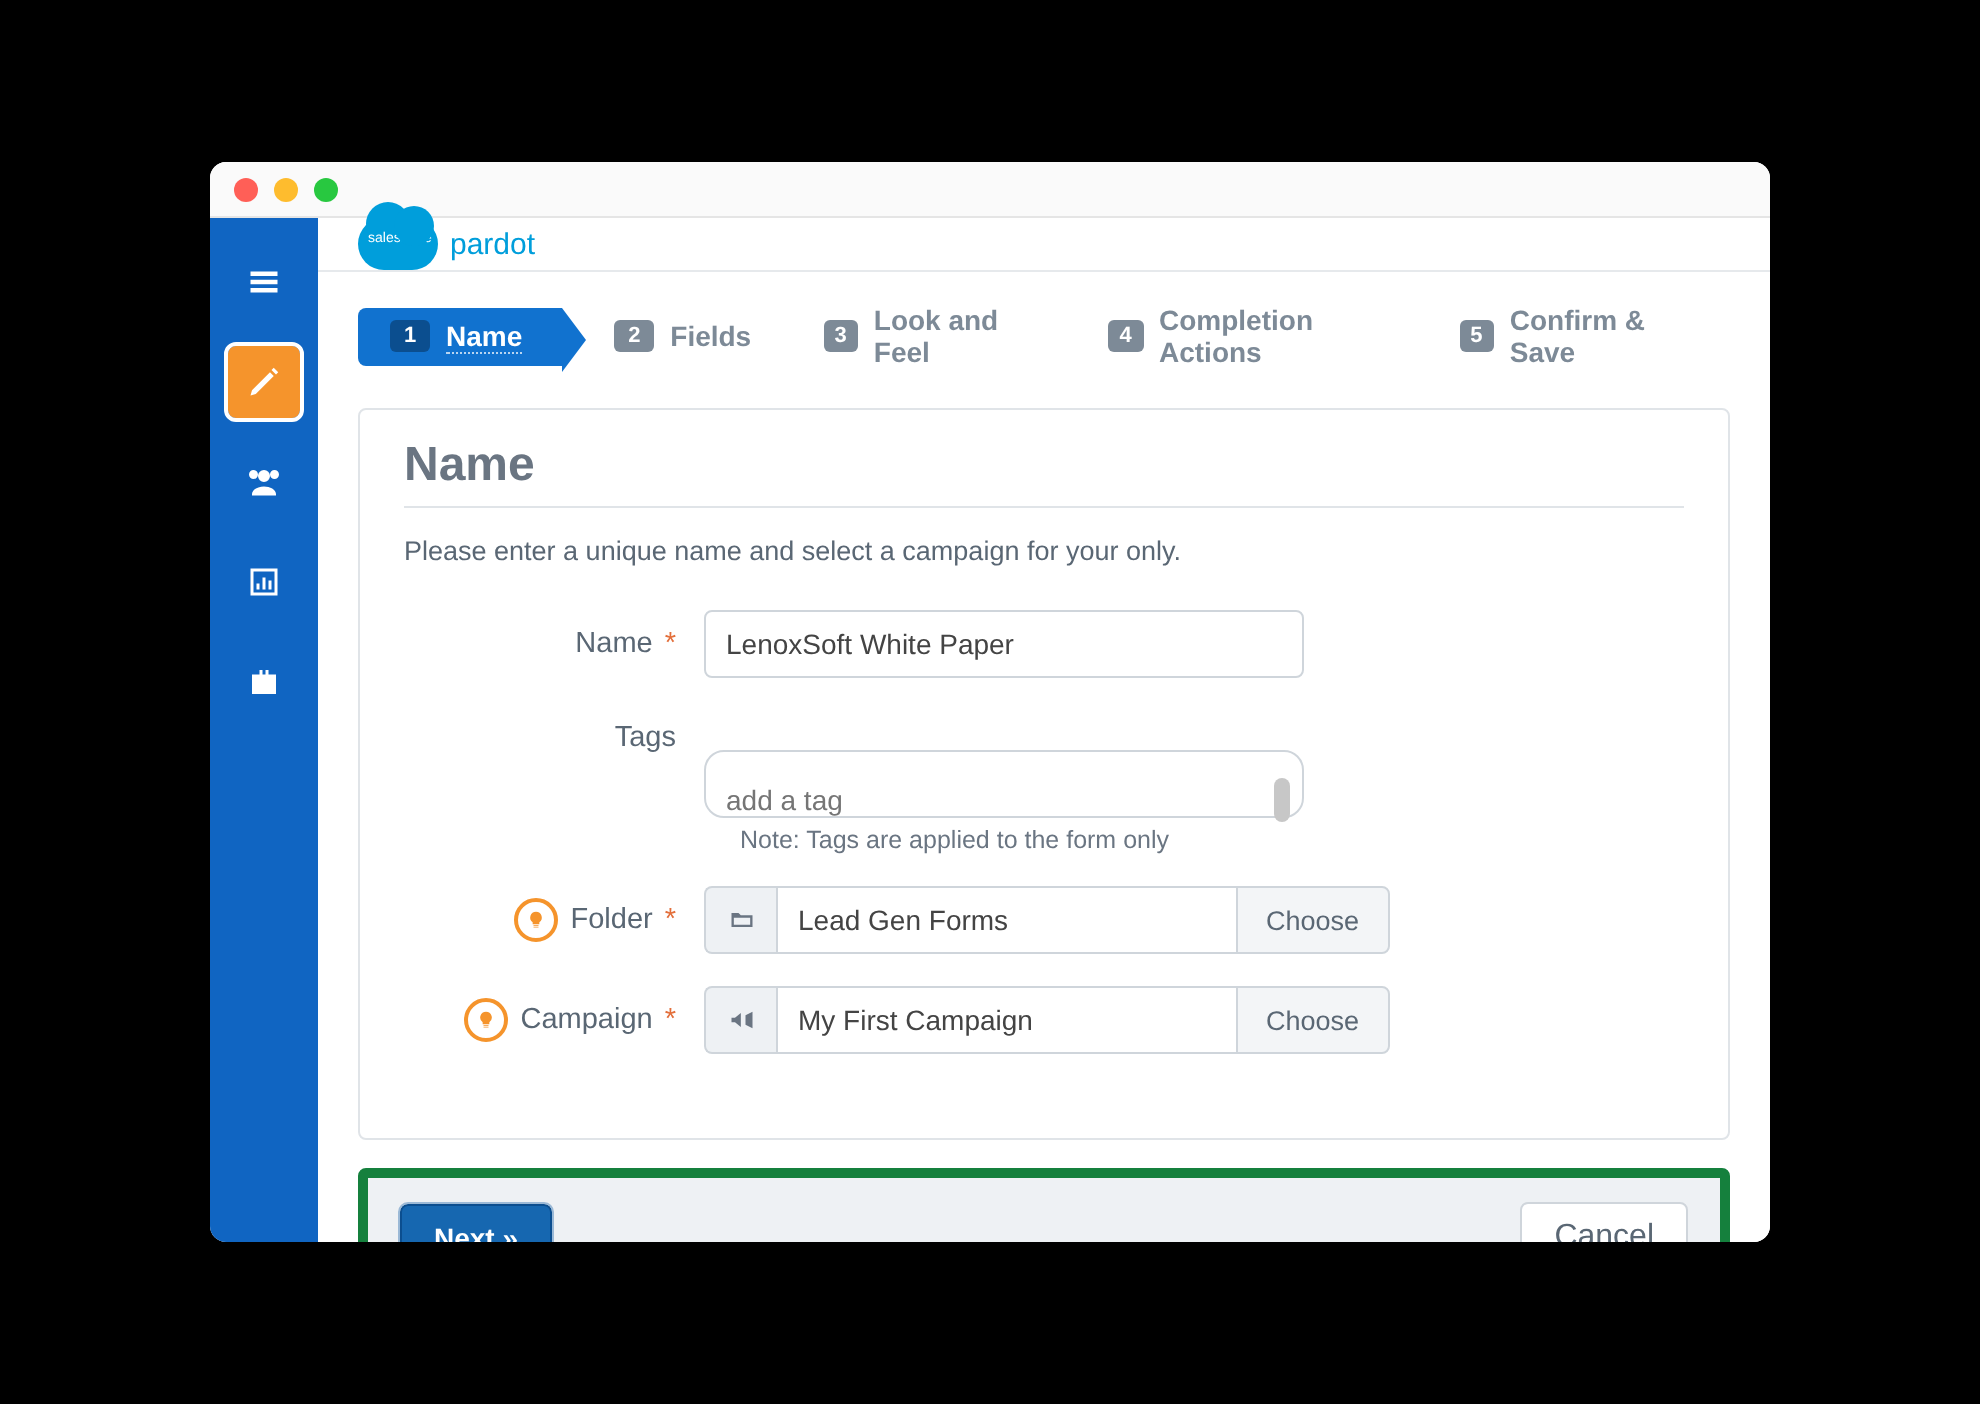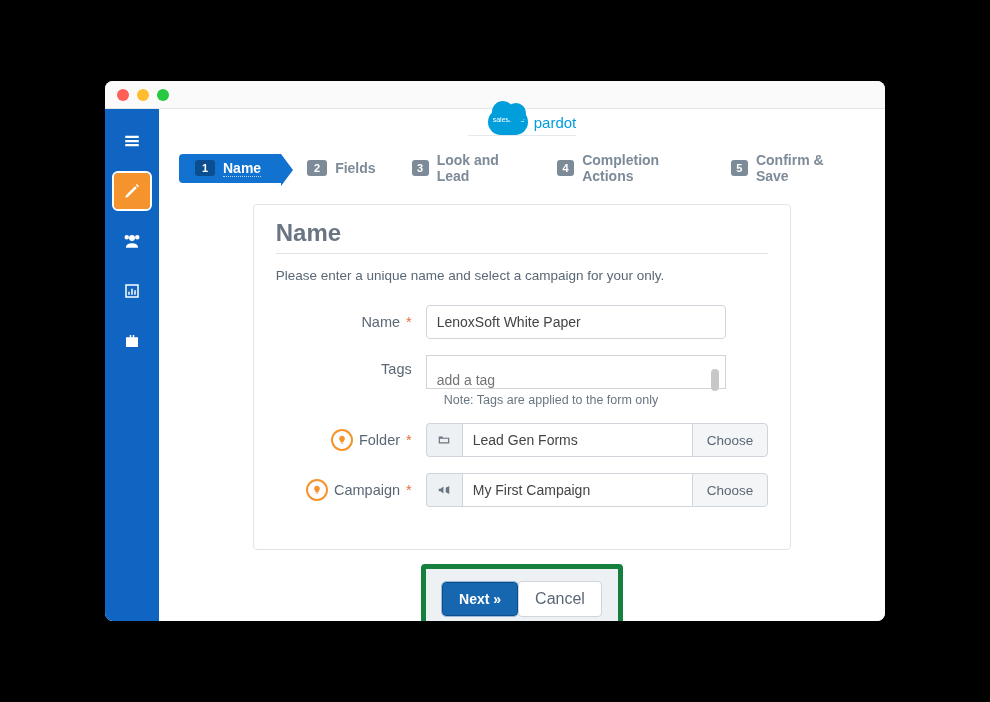--- a/index.html
+++ b/index.html
@@ -48,21 +48,21 @@
     gap: 14px;
   }
   .sb-item {
     width: 36px; height: 36px;
     display: flex; align-items: center; justify-content: center;
     color: #fff; border-radius: 4px; cursor: pointer;
   }
   .sb-item.active { background:#f5942c; outline:2px solid #fff; }
   .sb-icon { width:18px; height:18px; fill:#fff; }
 
-  .main { flex:1; background:#fff; display:flex; flex-direction:column;align-items:center; }
+  .main { flex:1; background:#fff; display:flex; flex-direction:column; }
 
   .header {
     height: 54px;
     border-bottom: 1px solid #e6e9ec;
     display: flex;
     align-items: center;
     padding-left: 20px;
   }
   .logo {
     display:flex; align-items:center; gap:6px;
@@ -148,23 +148,23 @@
     border-radius:4px 0 0 4px; background:#eef1f4;
     display:flex; align-items:center; justify-content:center;
   }
   .addon svg { width:16px; height:14px; fill:#6a7582; }
   .input-group .finput { border-radius:0; border-right:none; width:230px; }
   .choose-btn {
     height:34px; padding:0 14px; border:1px solid #cfd5db; border-radius:0 4px 4px 0;
     background:#f3f5f7; color:#5a6774; font-size:13.5px; cursor:pointer;
   }
   .tags-field {
-    width:300px; height:34px; border:1px solid #cfd5db; border-radius:0;
+    width:300px; height:34px; border:1px solid #cfd5db; border-radius:10px;
     display:flex; align-items:center; justify-content:space-between;
-    padding:16px 6px 0 10px; background:#fff;
+    padding:16px 6px 0 10px; background:#fff;margin-top:20px;
   }
   .tags-input { border:none; outline:none; font-size:14px; color:#8a949f; flex:1; background:transparent; }
   .tags-scroll { width:8px; height:22px; background:#c7c7c7; border-radius:4px; }
   .fnote { font-size:12.5px; color:#6a7582; margin-top:4px; }
   .fnote b { font-weight:400;margin-left:18px; }
 
   .footer {
     margin: 14px 20px 18px 20px;
     background:#eef1f4; border:5px solid #15803d; border-radius:4px;
     padding:12px 16px;
@@ -232,21 +232,21 @@
         <div class="step active">
           <span class="step-num">1</span>
           <span class="step-label">Name</span>
         </div>
         <div class="step" style="padding-left:26px">
           <span class="step-num">2</span>
           <span>Fields</span>
         </div>
         <div class="step">
           <span class="step-num">3</span>
-          <span>Look and Lead</span>
+          <span>Look and Feel</span>
         </div>
         <div class="step">
           <span class="step-num">4</span>
           <span>Completion Actions</span>
         </div>
         <div class="step">
           <span class="step-num">5</span>
           <span>Confirm &amp; Save</span>
         </div>
       </div>

